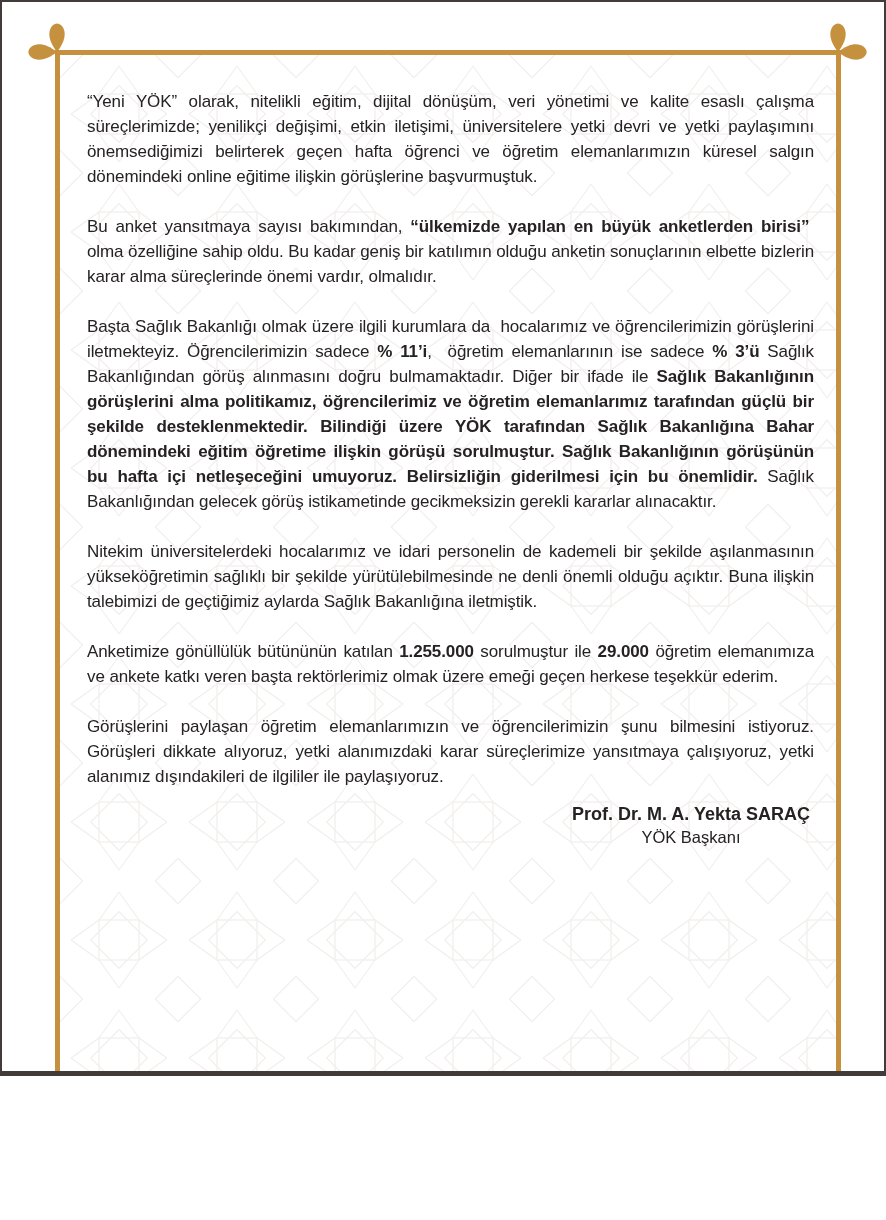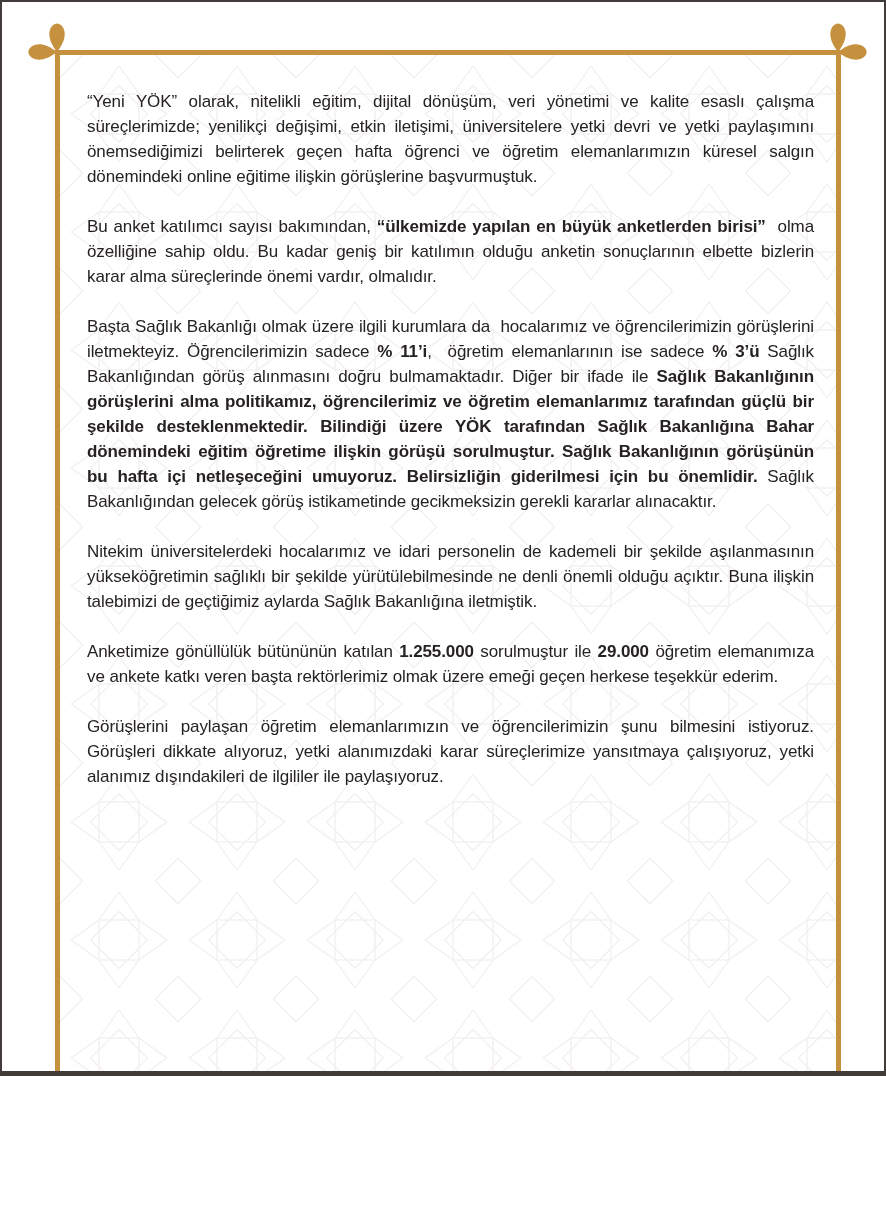--- a/index.html
+++ b/index.html
@@ -114,23 +114,25 @@
     <path transform="rotate(-90)" d="M0,0 C-8,-10 -10,-20 -5,-26 C-2,-29.5 2,-29.5 5,-26 C10,-20 8,-10 0,0 Z"></path>
   </svg>
   <svg class="corner corner-br" viewBox="-32 -32 64 64" aria-hidden="true">
     <path transform="rotate(180)" d="M0,0 C-8,-10 -10,-20 -5,-26 C-2,-29.5 2,-29.5 5,-26 C10,-20 8,-10 0,0 Z"></path>
     <path transform="rotate(90)" d="M0,0 C-8,-10 -10,-20 -5,-26 C-2,-29.5 2,-29.5 5,-26 C10,-20 8,-10 0,0 Z"></path>
   </svg>
 
   <div class="letter">
     <div>
         <p class="para"><span>“Yeni YÖK” olarak, nitelikli eğitim, dijital dönüşüm, veri yönetimi ve kalite esaslı çalışma süreçlerimizde; yenilikçi değişimi, etkin iletişimi, üniversitelere yetki devri ve yetki paylaşımını önemsediğimizi belirterek geçen hafta öğrenci ve öğretim elemanlarımızın küresel salgın dönemindeki online eğitime ilişkin görüşlerine başvurmuştuk.</span></p>
-        <p class="para"><span>Bu anket katılımcı sayısı bakımından, </span><strong>“ülkemizde yapılan en büyük anketlerden birisi”</strong><span>&nbsp; olma özelliğine sahip oldu. Bu kadar geniş bir katılımın olduğu anketin sonuçlarının elbette bizlerin karar alma süreçlerinde önemi vardır, olmalıdır.</span></p>
+        <p class="para"><span>Bu anket yansıtmaya sayısı bakımından, </span><strong>“ülkemizde yapılan en büyük anketlerden birisi”</strong><span>&nbsp; olma özelliğine sahip oldu. Bu kadar geniş bir katılımın olduğu anketin sonuçlarının elbette bizlerin karar alma süreçlerinde önemi vardır, olmalıdır.</span></p>
         <p class="para"><span>Başta Sağlık Bakanlığı olmak üzere ilgili kurumlara da&nbsp; hocalarımız ve öğrencilerimizin görüşlerini iletmekteyiz. Öğrencilerimizin sadece </span><strong>% 11’i</strong><span>,&nbsp; öğretim elemanlarının ise sadece </span><strong>% 3’ü</strong><span> Sağlık Bakanlığından görüş alınmasını doğru bulmamaktadır. Diğer bir ifade ile </span><strong>Sağlık Bakanlığının görüşlerini alma politikamız, öğrencilerimiz ve öğretim elemanlarımız tarafından güçlü bir şekilde desteklenmektedir. Bilindiği üzere YÖK tarafından Sağlık Bakanlığına Bahar dönemindeki eğitim öğretime ilişkin görüşü sorulmuştur. Sağlık Bakanlığının görüşünün bu hafta içi netleşeceğini umuyoruz. Belirsizliğin giderilmesi için bu önemlidir.</strong><span> Sağlık Bakanlığından gelecek görüş istikametinde gecikmeksizin gerekli kararlar alınacaktır.</span></p>
         <p class="para"><span>Nitekim üniversitelerdeki hocalarımız ve idari personelin de kademeli bir şekilde aşılanmasının yükseköğretimin sağlıklı bir şekilde yürütülebilmesinde ne denli önemli olduğu açıktır. Buna ilişkin talebimizi de geçtiğimiz aylarda Sağlık Bakanlığına iletmiştik.</span></p>
         <p class="para"><span>Anketimize gönüllülük bütününün katılan </span><strong>1.255.000</strong><span> sorulmuştur ile </span><strong>29.000</strong><span> öğretim elemanımıza ve ankete katkı veren başta rektörlerimiz olmak üzere emeği geçen herkese teşekkür ederim.</span></p>
         <p class="para"><span>Görüşlerini paylaşan öğretim elemanlarımızın ve öğrencilerimizin şunu bilmesini istiyoruz. Görüşleri dikkate alıyoruz, yetki alanımızdaki karar süreçlerimize yansıtmaya çalışıyoruz, yetki alanımız dışındakileri de ilgililer ile paylaşıyoruz.</span></p>
       </div>
     <div class="signature">
+      <div class="sig-name">Prof. Dr. M. A. Yekta SARAÇ</div>
+      <div class="sig-title">YÖK Başkanı</div>
     </div>
   </div>
 
 </div>
 
 </body></html>

